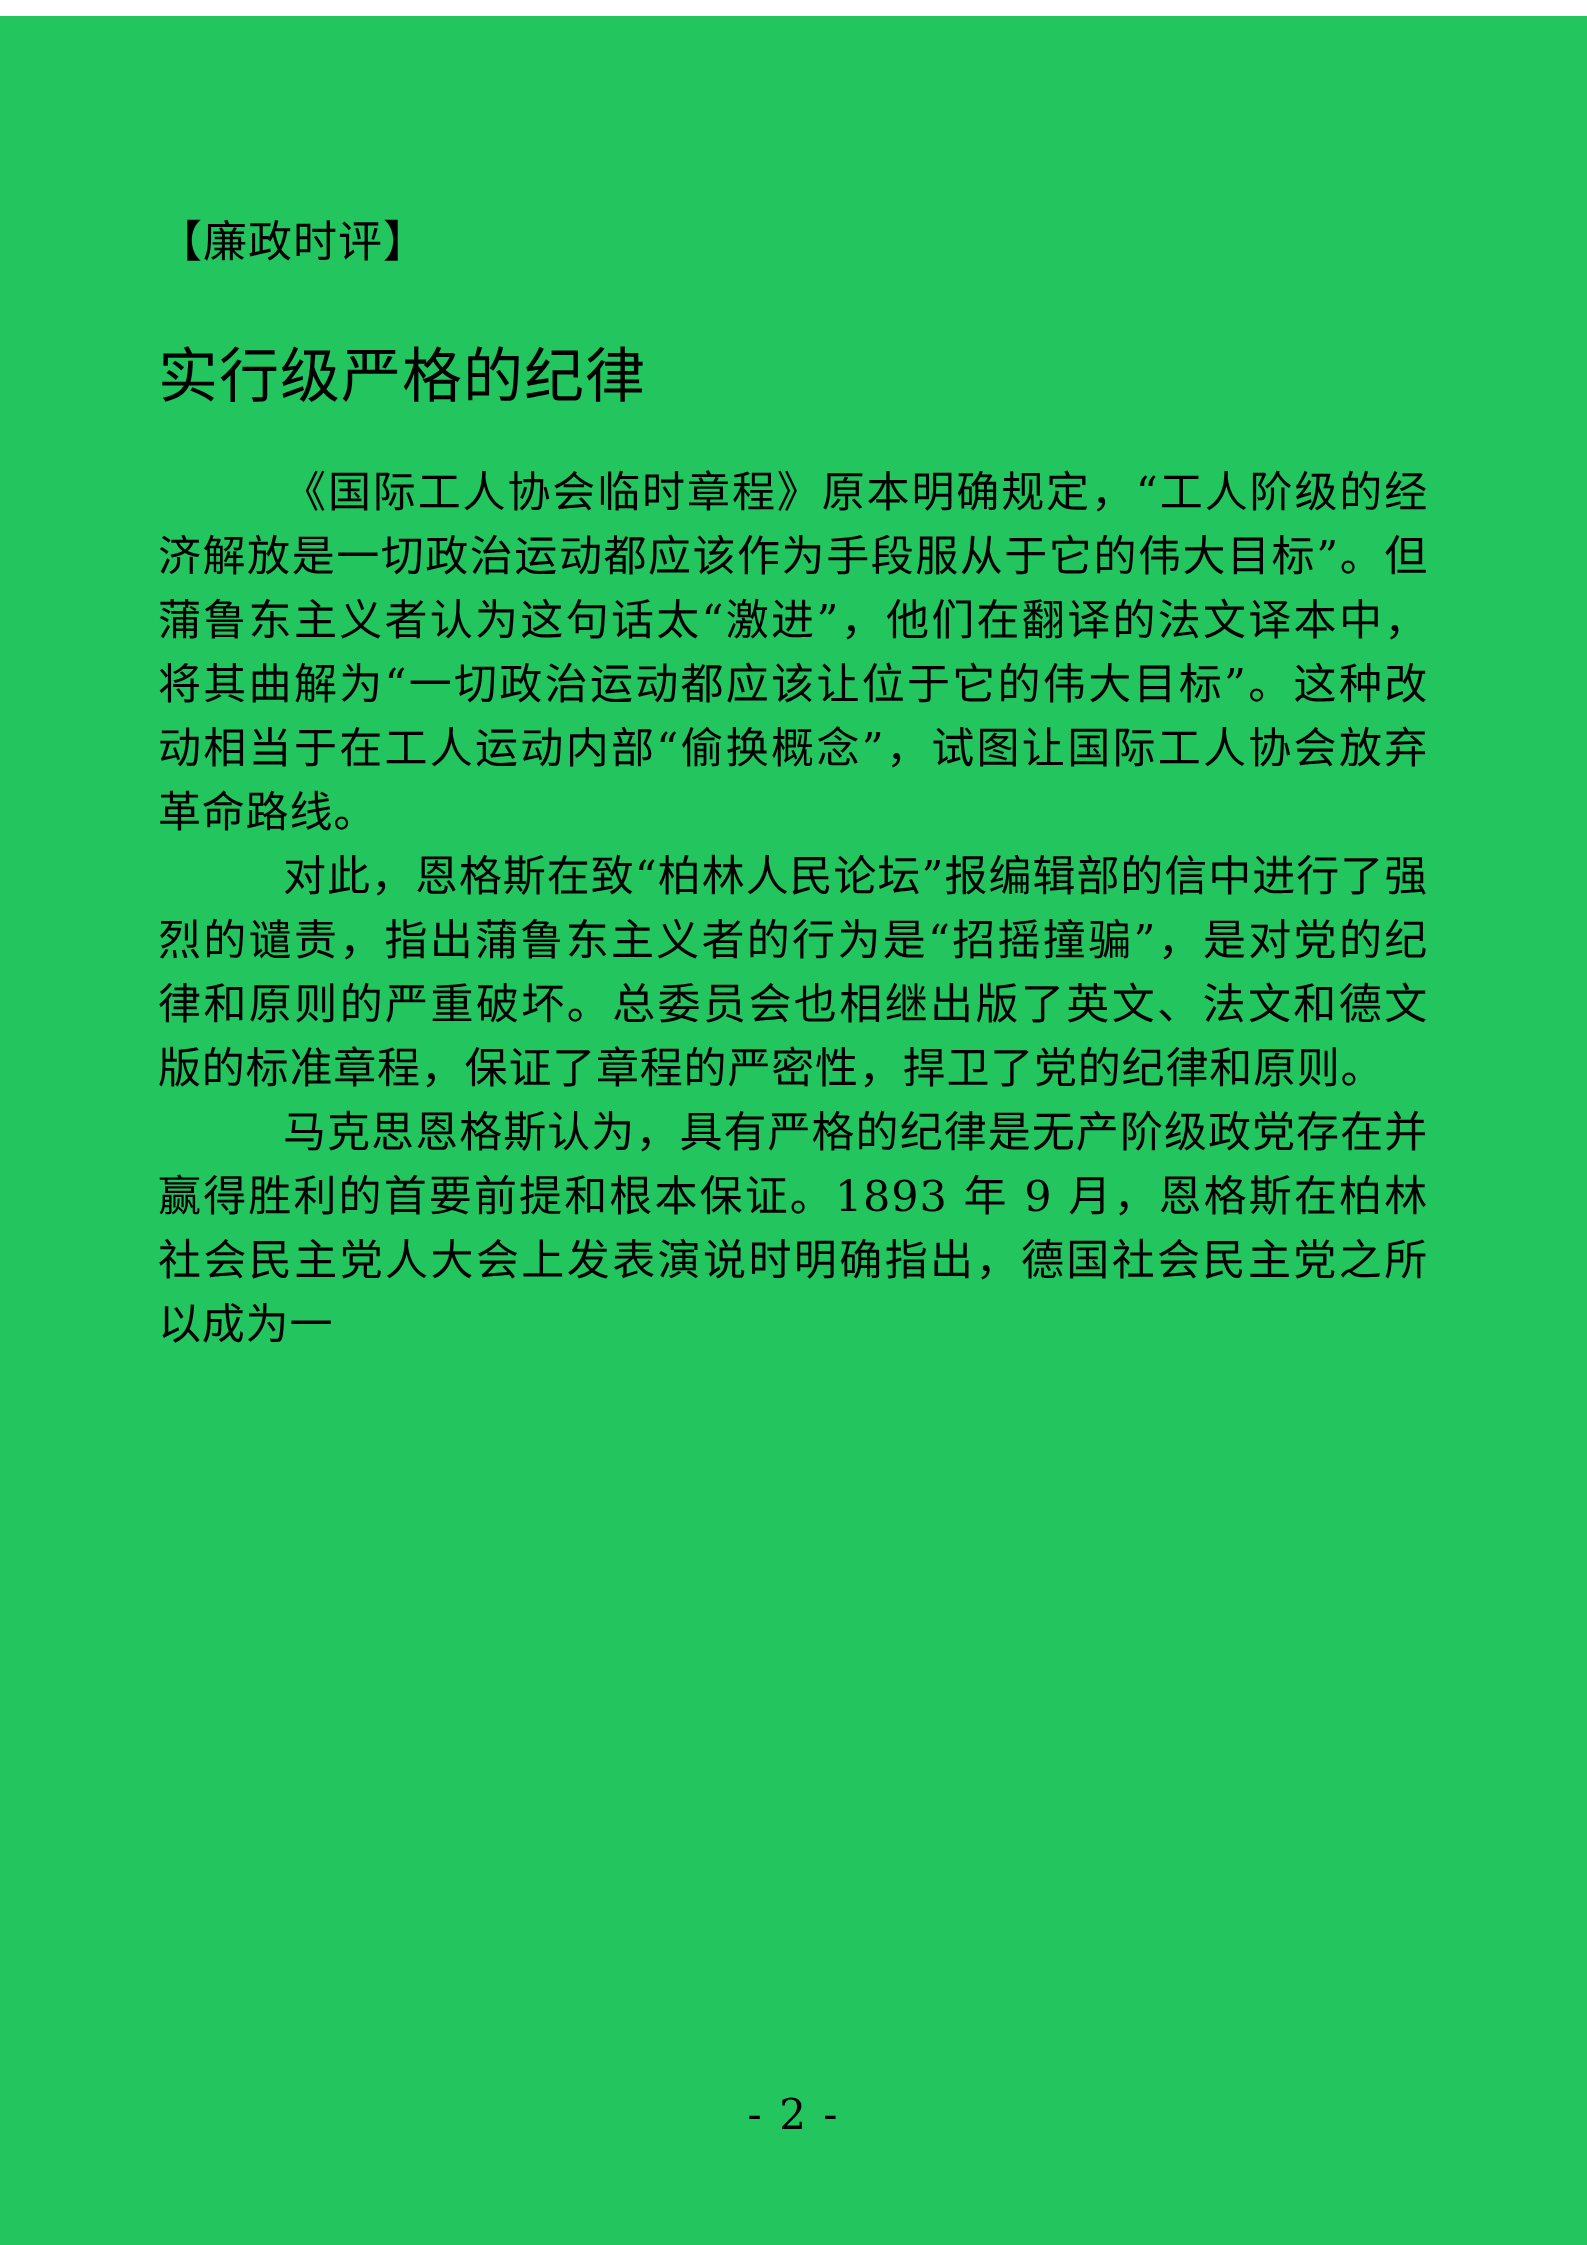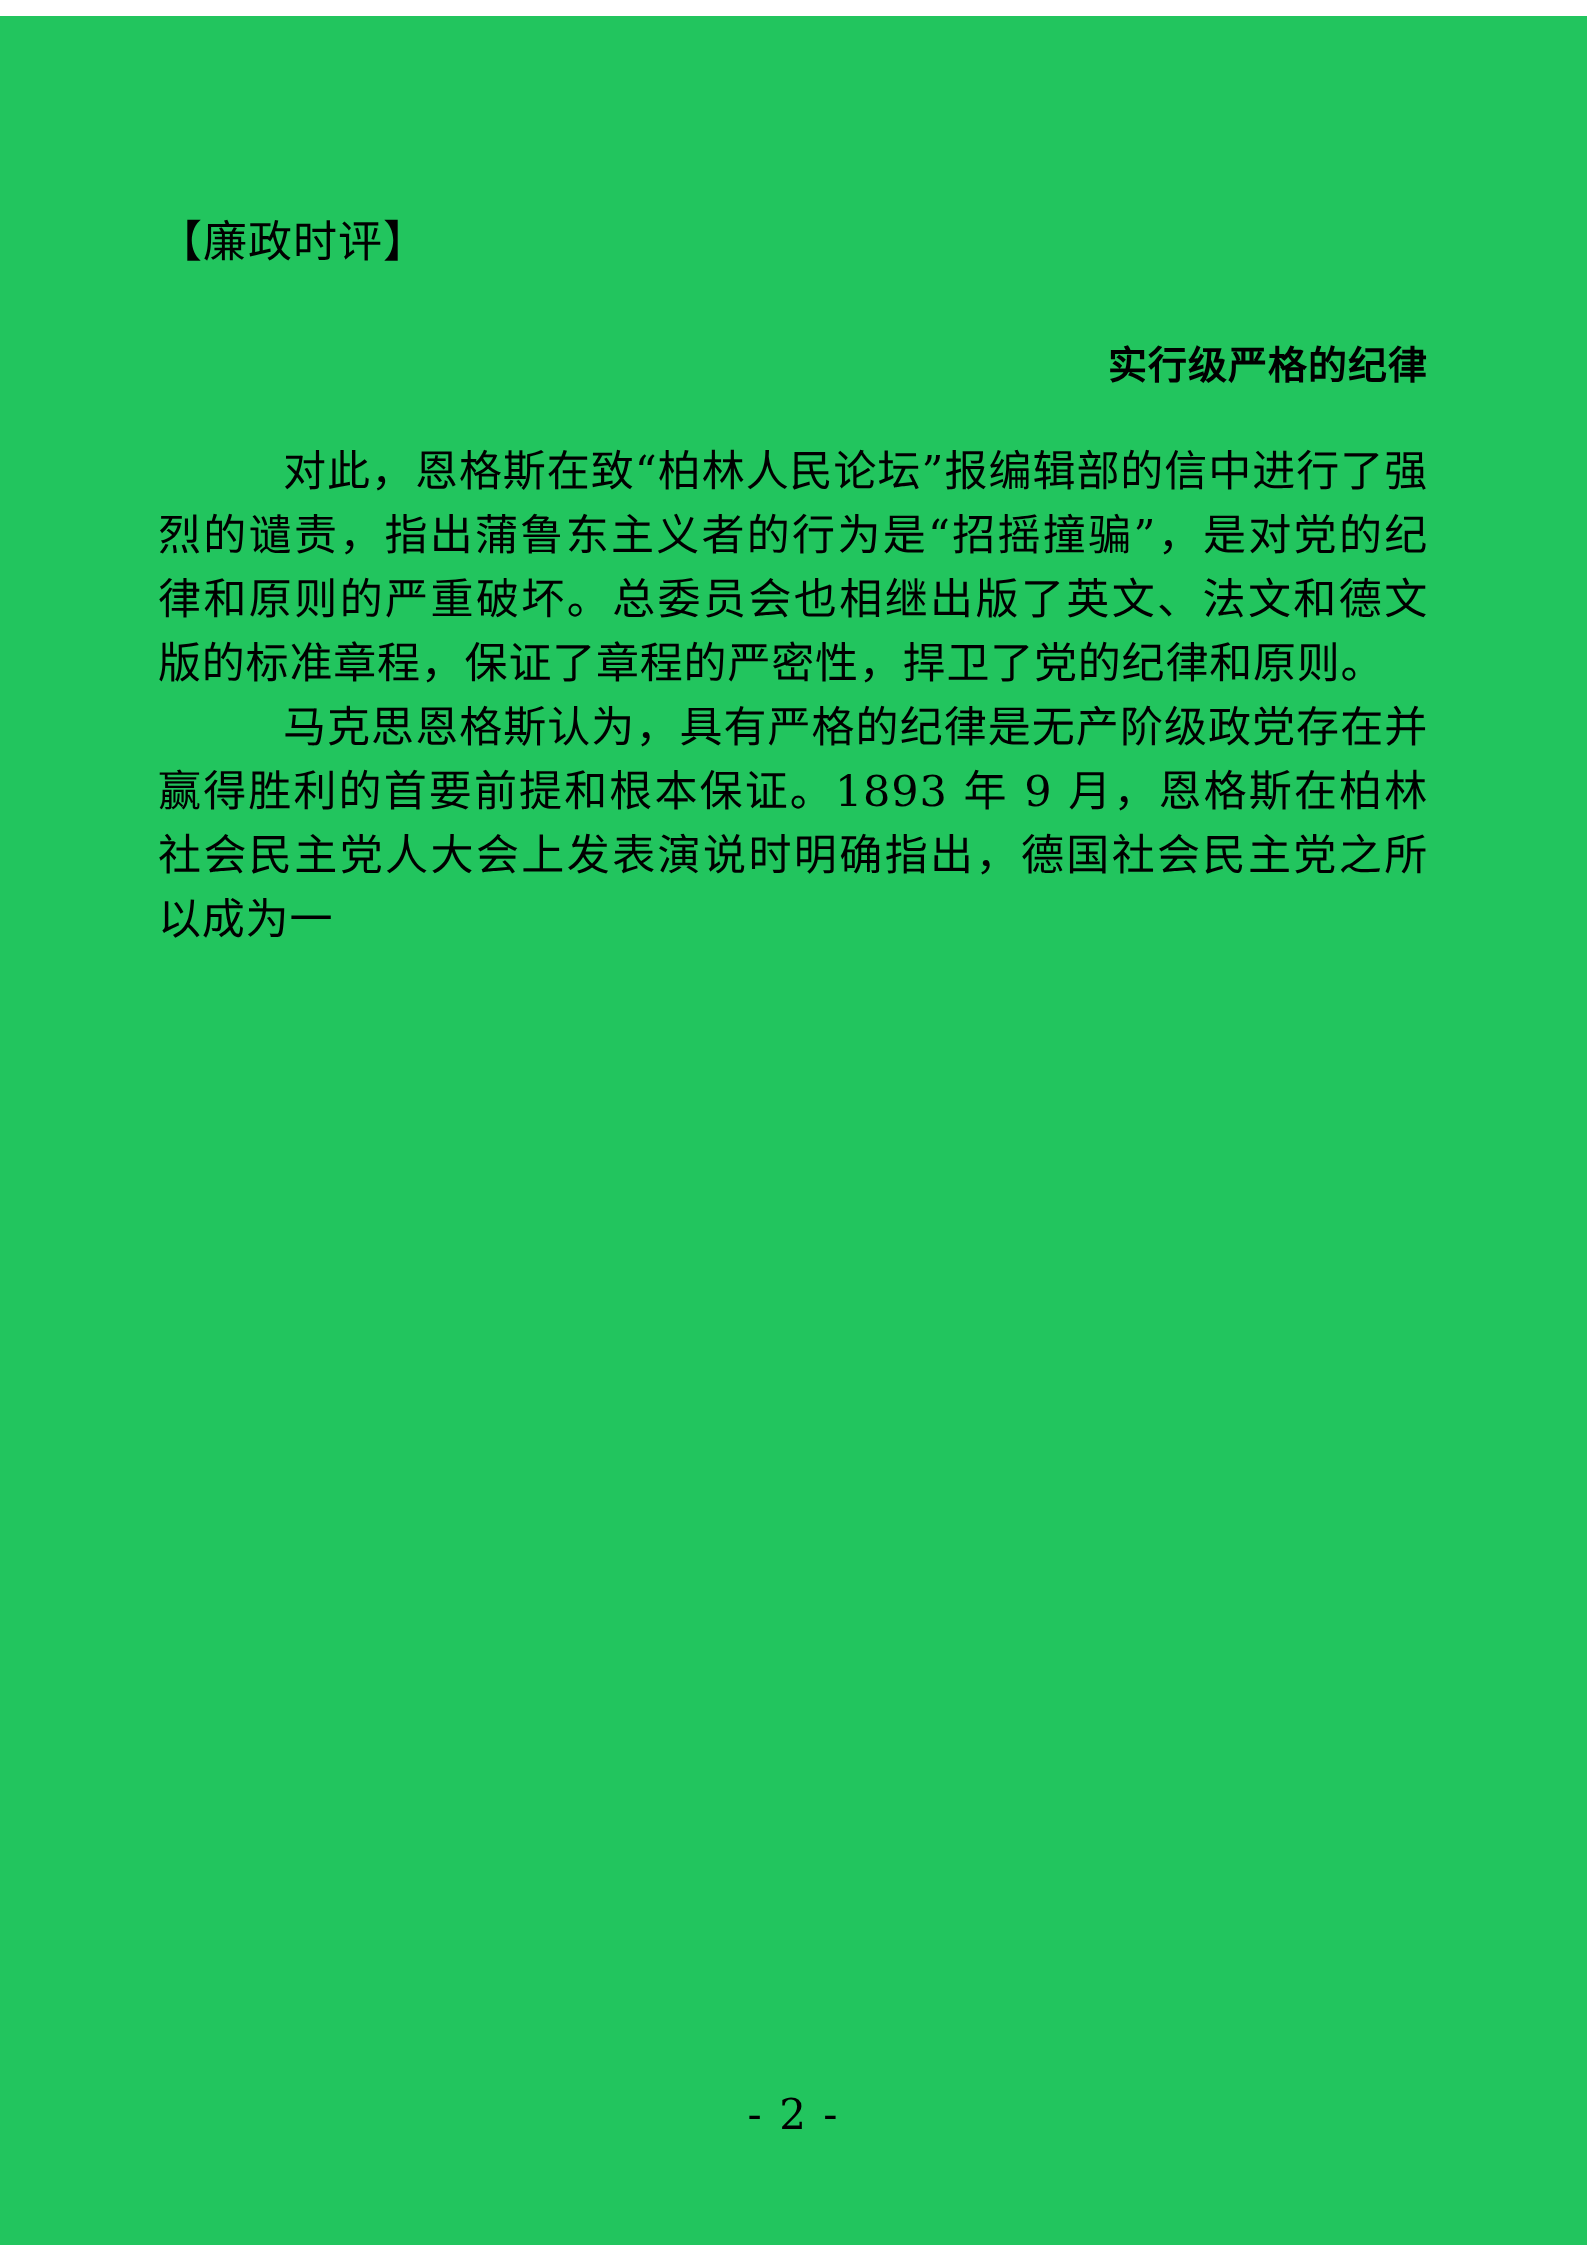--- a/index.html
+++ b/index.html
@@ -25,24 +25,24 @@
   .section-tag {
     margin: 0;
     padding-top: 203px;
     font-size: 44px;
     line-height: 1.05;
     font-weight: normal;
     letter-spacing: 1px;
   }
   .doc-title {
     margin: 81px 0 0 0;
-    font-size: 39px;
+    font-size: 60px;
     line-height: 1.0;
-    font-weight: bold;
-    text-align: right;
+    font-weight: normal;
+    text-align: left;
     letter-spacing: 1px;
   }
   .body-text {
     margin-top: 54px;
   }
   .para {
     margin: 0;
     font-size: 43px;
     line-height: 64px;
     letter-spacing: 0.8px;
@@ -69,19 +69,20 @@
 <body>
 
 <div class="page">
   <div class="content">
 
     <p class="section-tag">【廉政时评】</p>
 
     <h1 class="doc-title">实行级严格的纪律</h1>
 
     <div class="body-text">
+      <p class="para">《国际工人协会临时章程》原本明确规定，“工人阶级的经济解放是一切政治运动都应该作为手段服从于它的伟大目标”。但蒲鲁东主义者认为这句话太“激进”，他们在翻译的法文译本中，将其曲解为“一切政治运动都应该让位于它的伟大目标”。这种改动相当于在工人运动内部“偷换概念”，试图让国际工人协会放弃革命路线。</p>
       <p class="para">对此，恩格斯在致“柏林人民论坛”报编辑部的信中进行了强烈的谴责，指出蒲鲁东主义者的行为是“招摇撞骗”，是对党的纪律和原则的严重破坏。总委员会也相继出版了英文、法文和德文版的标准章程，保证了章程的严密性，捍卫了党的纪律和原则。</p>
       <p class="para">马克思恩格斯认为，具有严格的纪律是无产阶级政党存在并赢得胜利的首要前提和根本保证。1893 年 9 月，恩格斯在柏林社会民主党人大会上发表演说时明确指出，德国社会民主党之所以成为一</p>
     </div>
   </div>
 
   <div class="page-footer">- 2 -</div>
 </div>
 
 </body></html>

